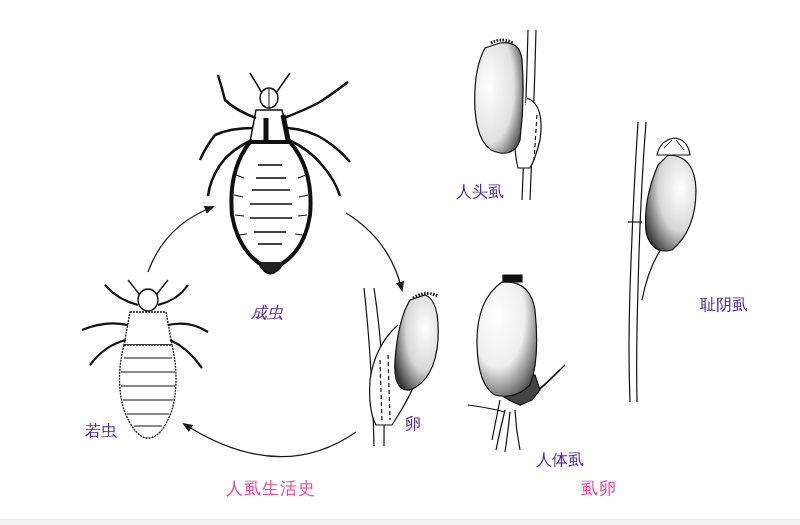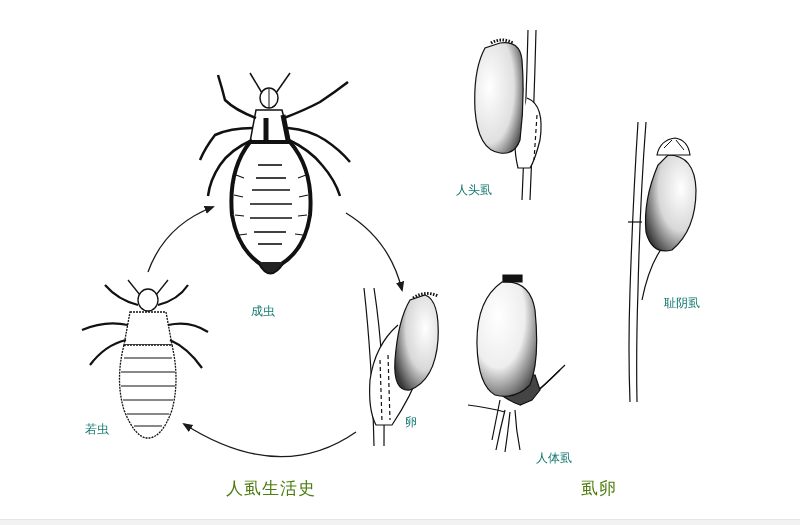--- a/index.html
+++ b/index.html
@@ -15,29 +15,29 @@
       font-family: "DejaVu Sans", "Liberation Sans", sans-serif;
       color: #2a2a2a;
     }
     .canvas {
       position: absolute;
       left: 0; top: 0;
       width: 800px; height: 525px;
     }
     .label {
       position: absolute;
-      font-size: 12px;
-      color: #0f766e;
+      font-size: 16px;
+      color: #4c1d95;
       white-space: nowrap;
       line-height: 1;
     }
     .caption {
       position: absolute;
       font-size: 17px;
-      color: #4d7c0f;
+      color: #ec4899;
       white-space: nowrap;
       line-height: 1;
       letter-spacing: 1px;
     }
     .bottom-strip {
       position: absolute;
       left: 0; top: 519px;
       width: 800px; height: 6px;
       background: #f2f2f2;
       border-top: 1px solid #e6e6e6;
@@ -207,26 +207,26 @@
       <path d="M668,240 Q650,260 642,300"></path>
 
       <path d="M668,155 Q695,155 696,190 Q696,230 672,250 Q652,255 646,232 Q643,200 658,165 Z" fill="url(#eggShade1)"></path>
 
       <path d="M657,155 Q660,140 675,138 Q688,140 690,155 Z" fill="#fff"></path>
       <path d="M664,148 L672,140 M676,140 L684,150" stroke-width="1"></path>
     </g>
   </svg>
 
   
-  <span class="label" style="left:251px; top:305px;">成虫</span>
+  <span class="label" style="left:251px; top:305px;font-style:italic;">成虫</span>
   <span class="label" style="left:405px; top:416px;">卵</span>
   <span class="label" style="left:85px; top:423px;">若虫</span>
 
   <span class="label" style="left:456px; top:184px;">人头虱</span>
   <span class="label" style="left:536px; top:452px;">人体虱</span>
-  <span class="label" style="left:664px; top:297px;">耻阴虱</span>
+  <span class="label" style="left:700px; top:297px;">耻阴虱</span>
 
   
   <span class="caption" style="left:226px; top:480px;">人虱生活史</span>
   <span class="caption" style="left:581px; top:480px;">虱卵</span>
 </div>
 
 <div class="bottom-strip"></div>
 
 </body></html>

